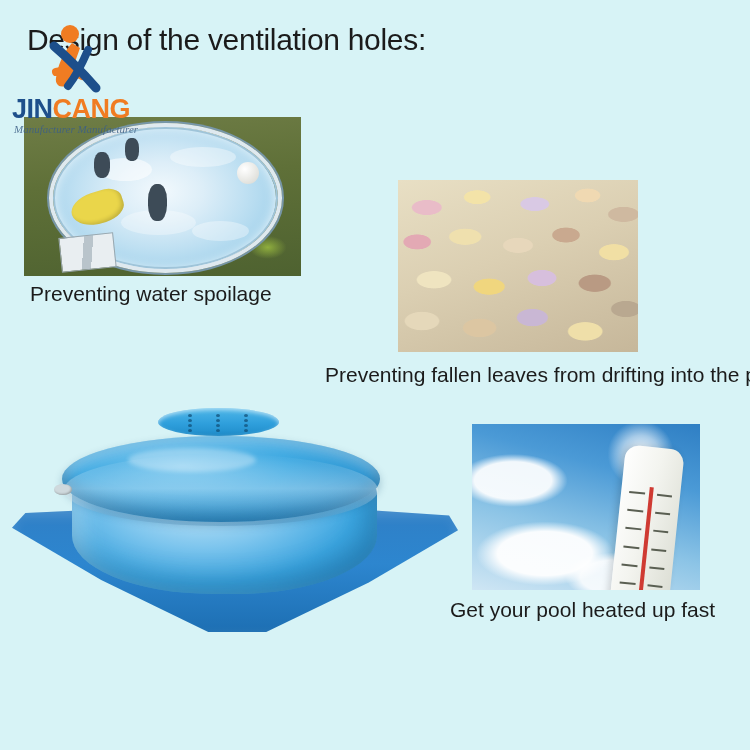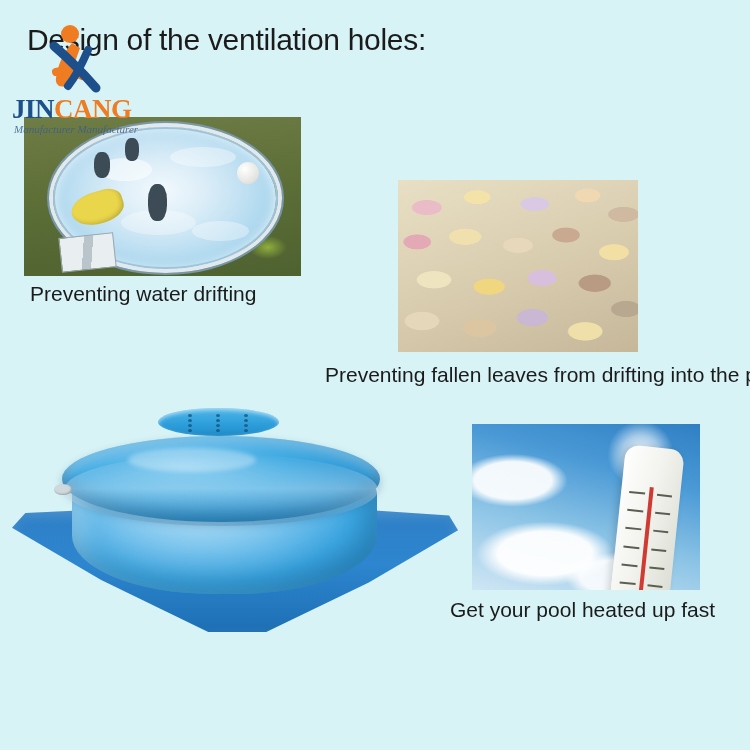--- a/index.html
+++ b/index.html
@@ -49,21 +49,20 @@
   }
   #logo-wordmark {
     position: absolute;
     left: 4px;
     top: 70px;
     font-size: 27px;
     font-weight: bold;
     letter-spacing: -0.5px;
     line-height: 30px;
     white-space: nowrap;
-    font-family: Liberation Serif, serif;
   }
   .wm-jin  { color: #1d4f8b; }
   .wm-cang { color: #f07c22; }
   #logo-tagline {
     position: absolute;
     left: 6px;
     top: 99px;
     font-family: "Liberation Serif", serif;
     font-style: italic;
     font-size: 11px;
@@ -326,21 +325,21 @@
     <div class="swimmer" style="left:42%;top:40%;width:9%;height:26%;"></div>
     <div class="swimmer" style="left:18%;top:18%;width:7%;height:18%;"></div>
     <div class="swimmer" style="left:32%;top:8%;width:6%;height:16%;"></div>
   </div>
   <div id="pool-rim"></div>
   <div id="float-yellow"></div>
   <div id="ball-white"></div>
   <div id="pool-ladder"></div>
 </div>
 
-<div class="caption" id="caption-pool-aerial">Preventing water drifting</div>
+<div class="caption" id="caption-pool-aerial">Preventing water spoilage</div>
 
 <div class="photo" id="photo-leaves"></div>
 
 <div class="caption" id="caption-leaves">Preventing fallen leaves from drifting into the pool</div>
 
 <div class="photo" id="photo-thermometer">
   <div id="thermometer-body">
     <div id="thermometer-column"></div>
     <div class="therm-tick" style="top:30%;"></div>
     <div class="therm-tick right" style="top:30%;"></div>

